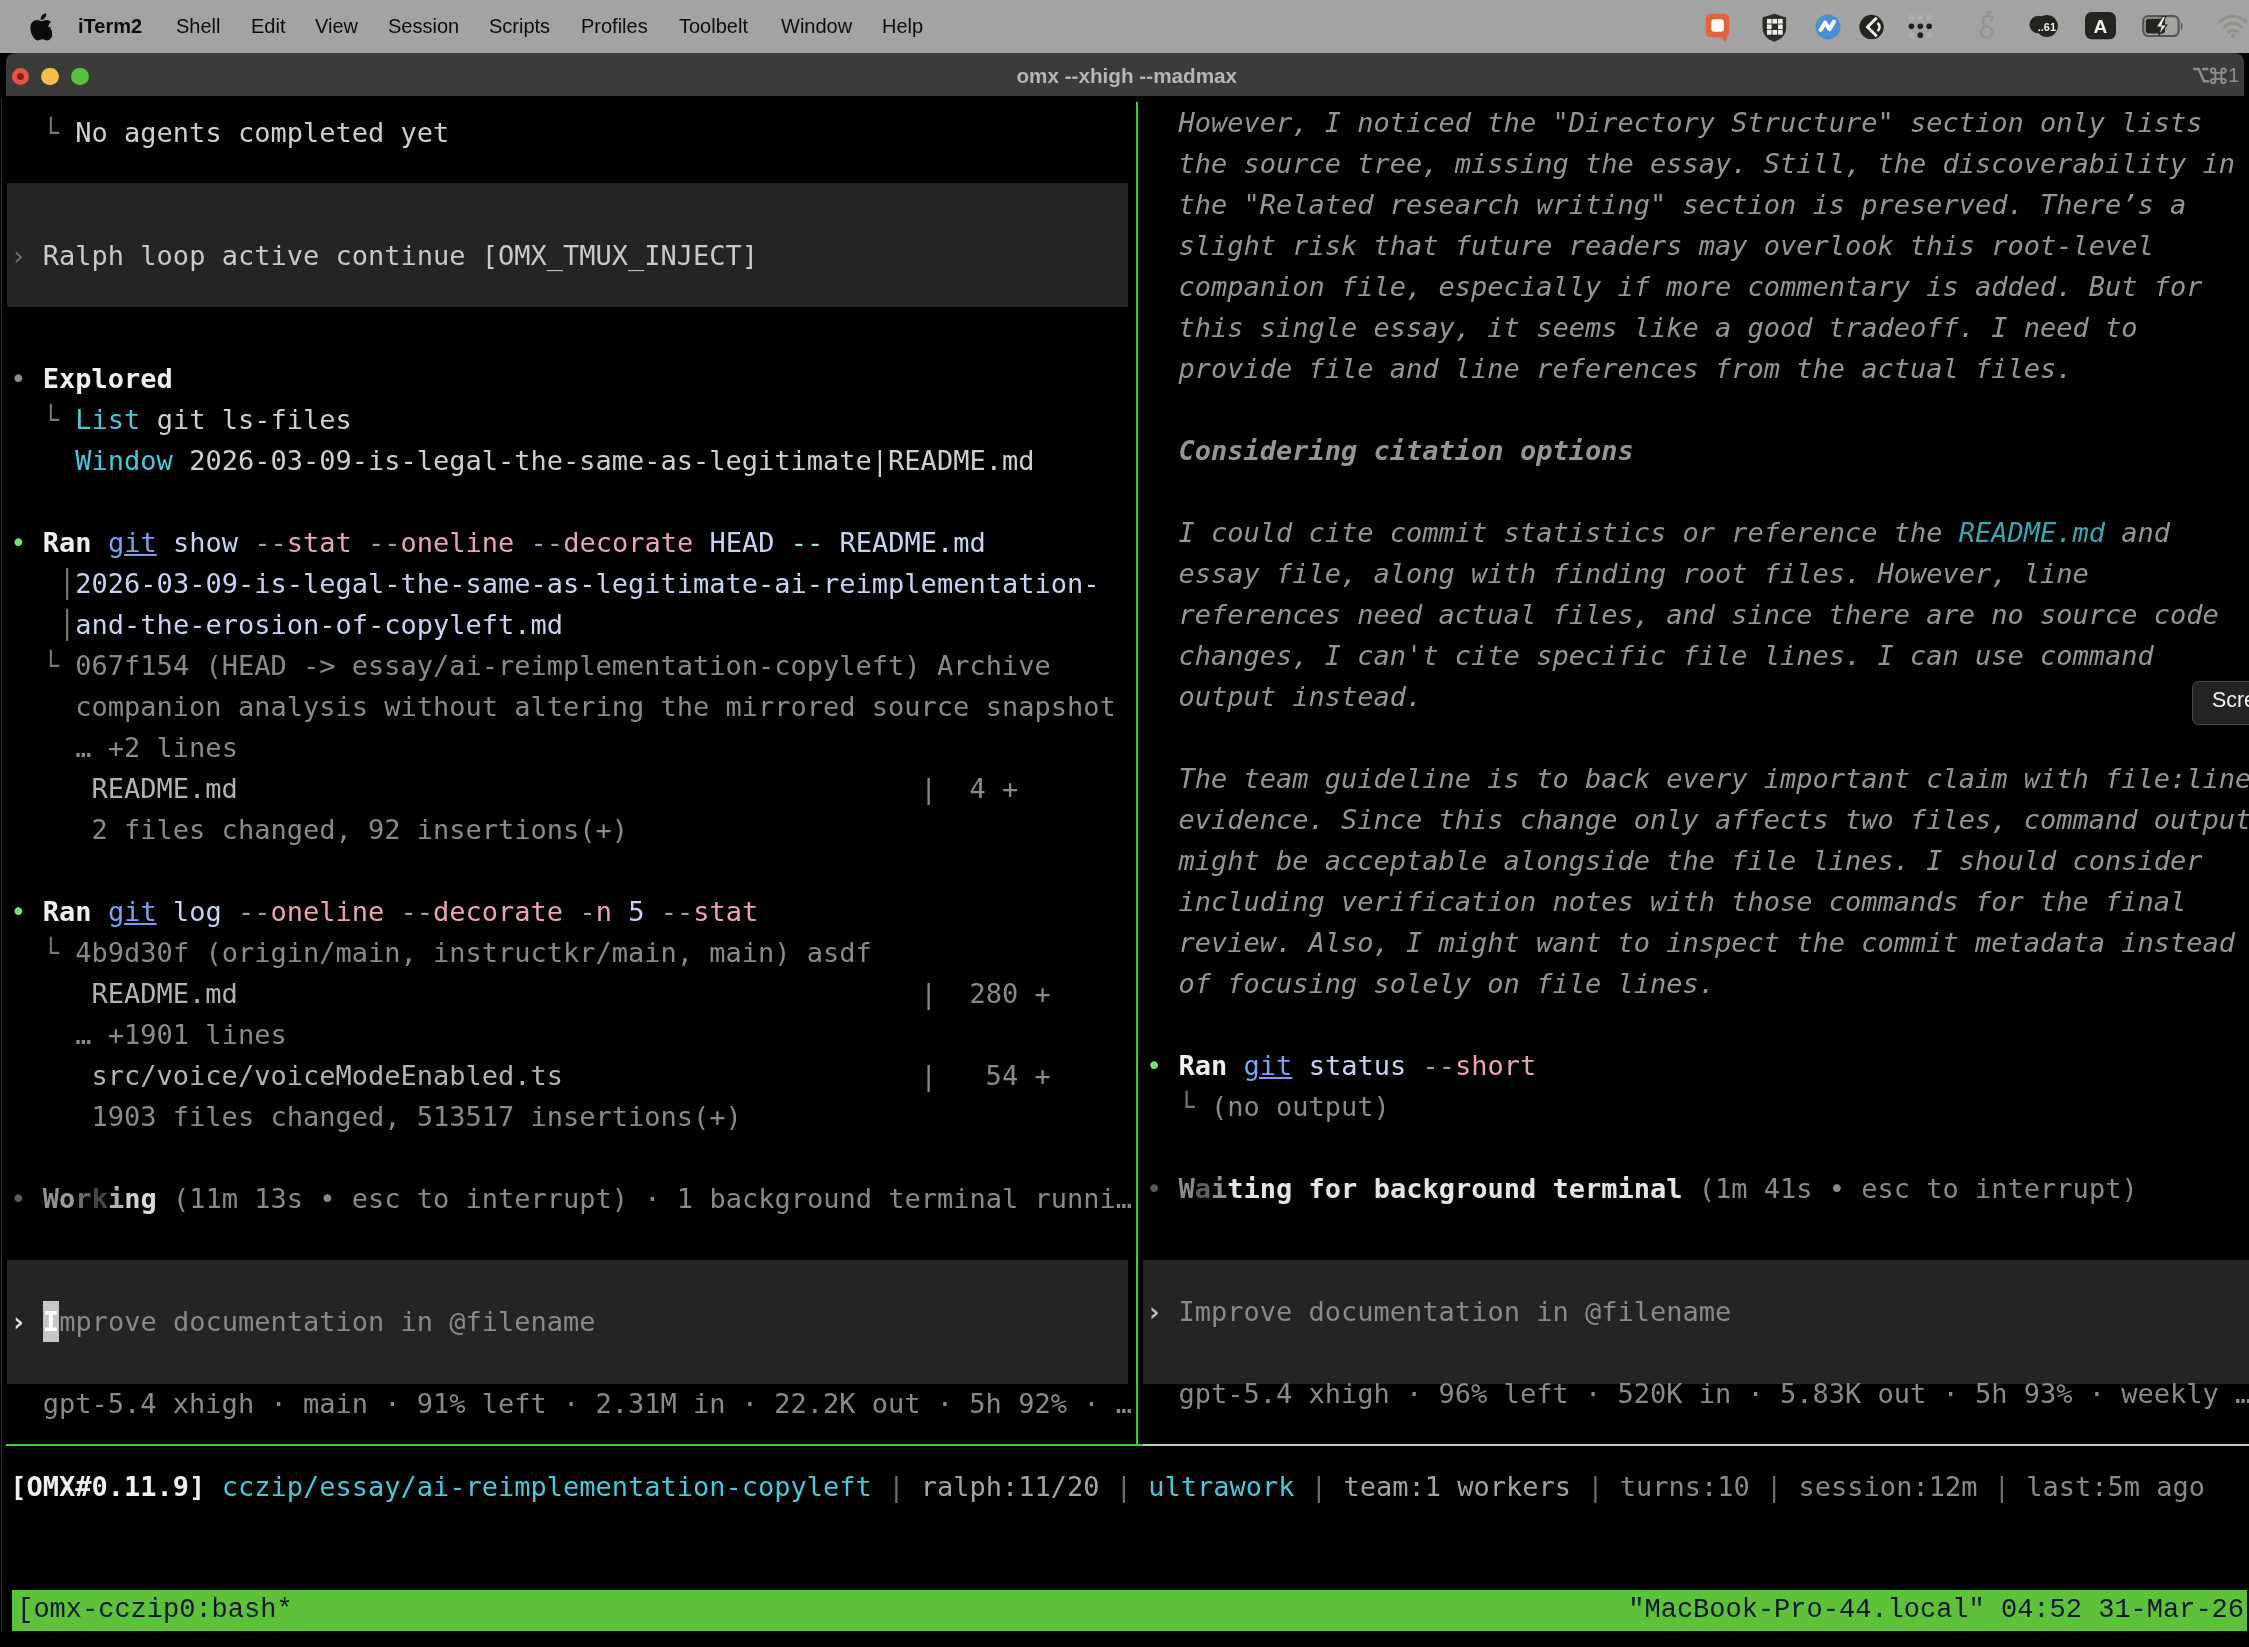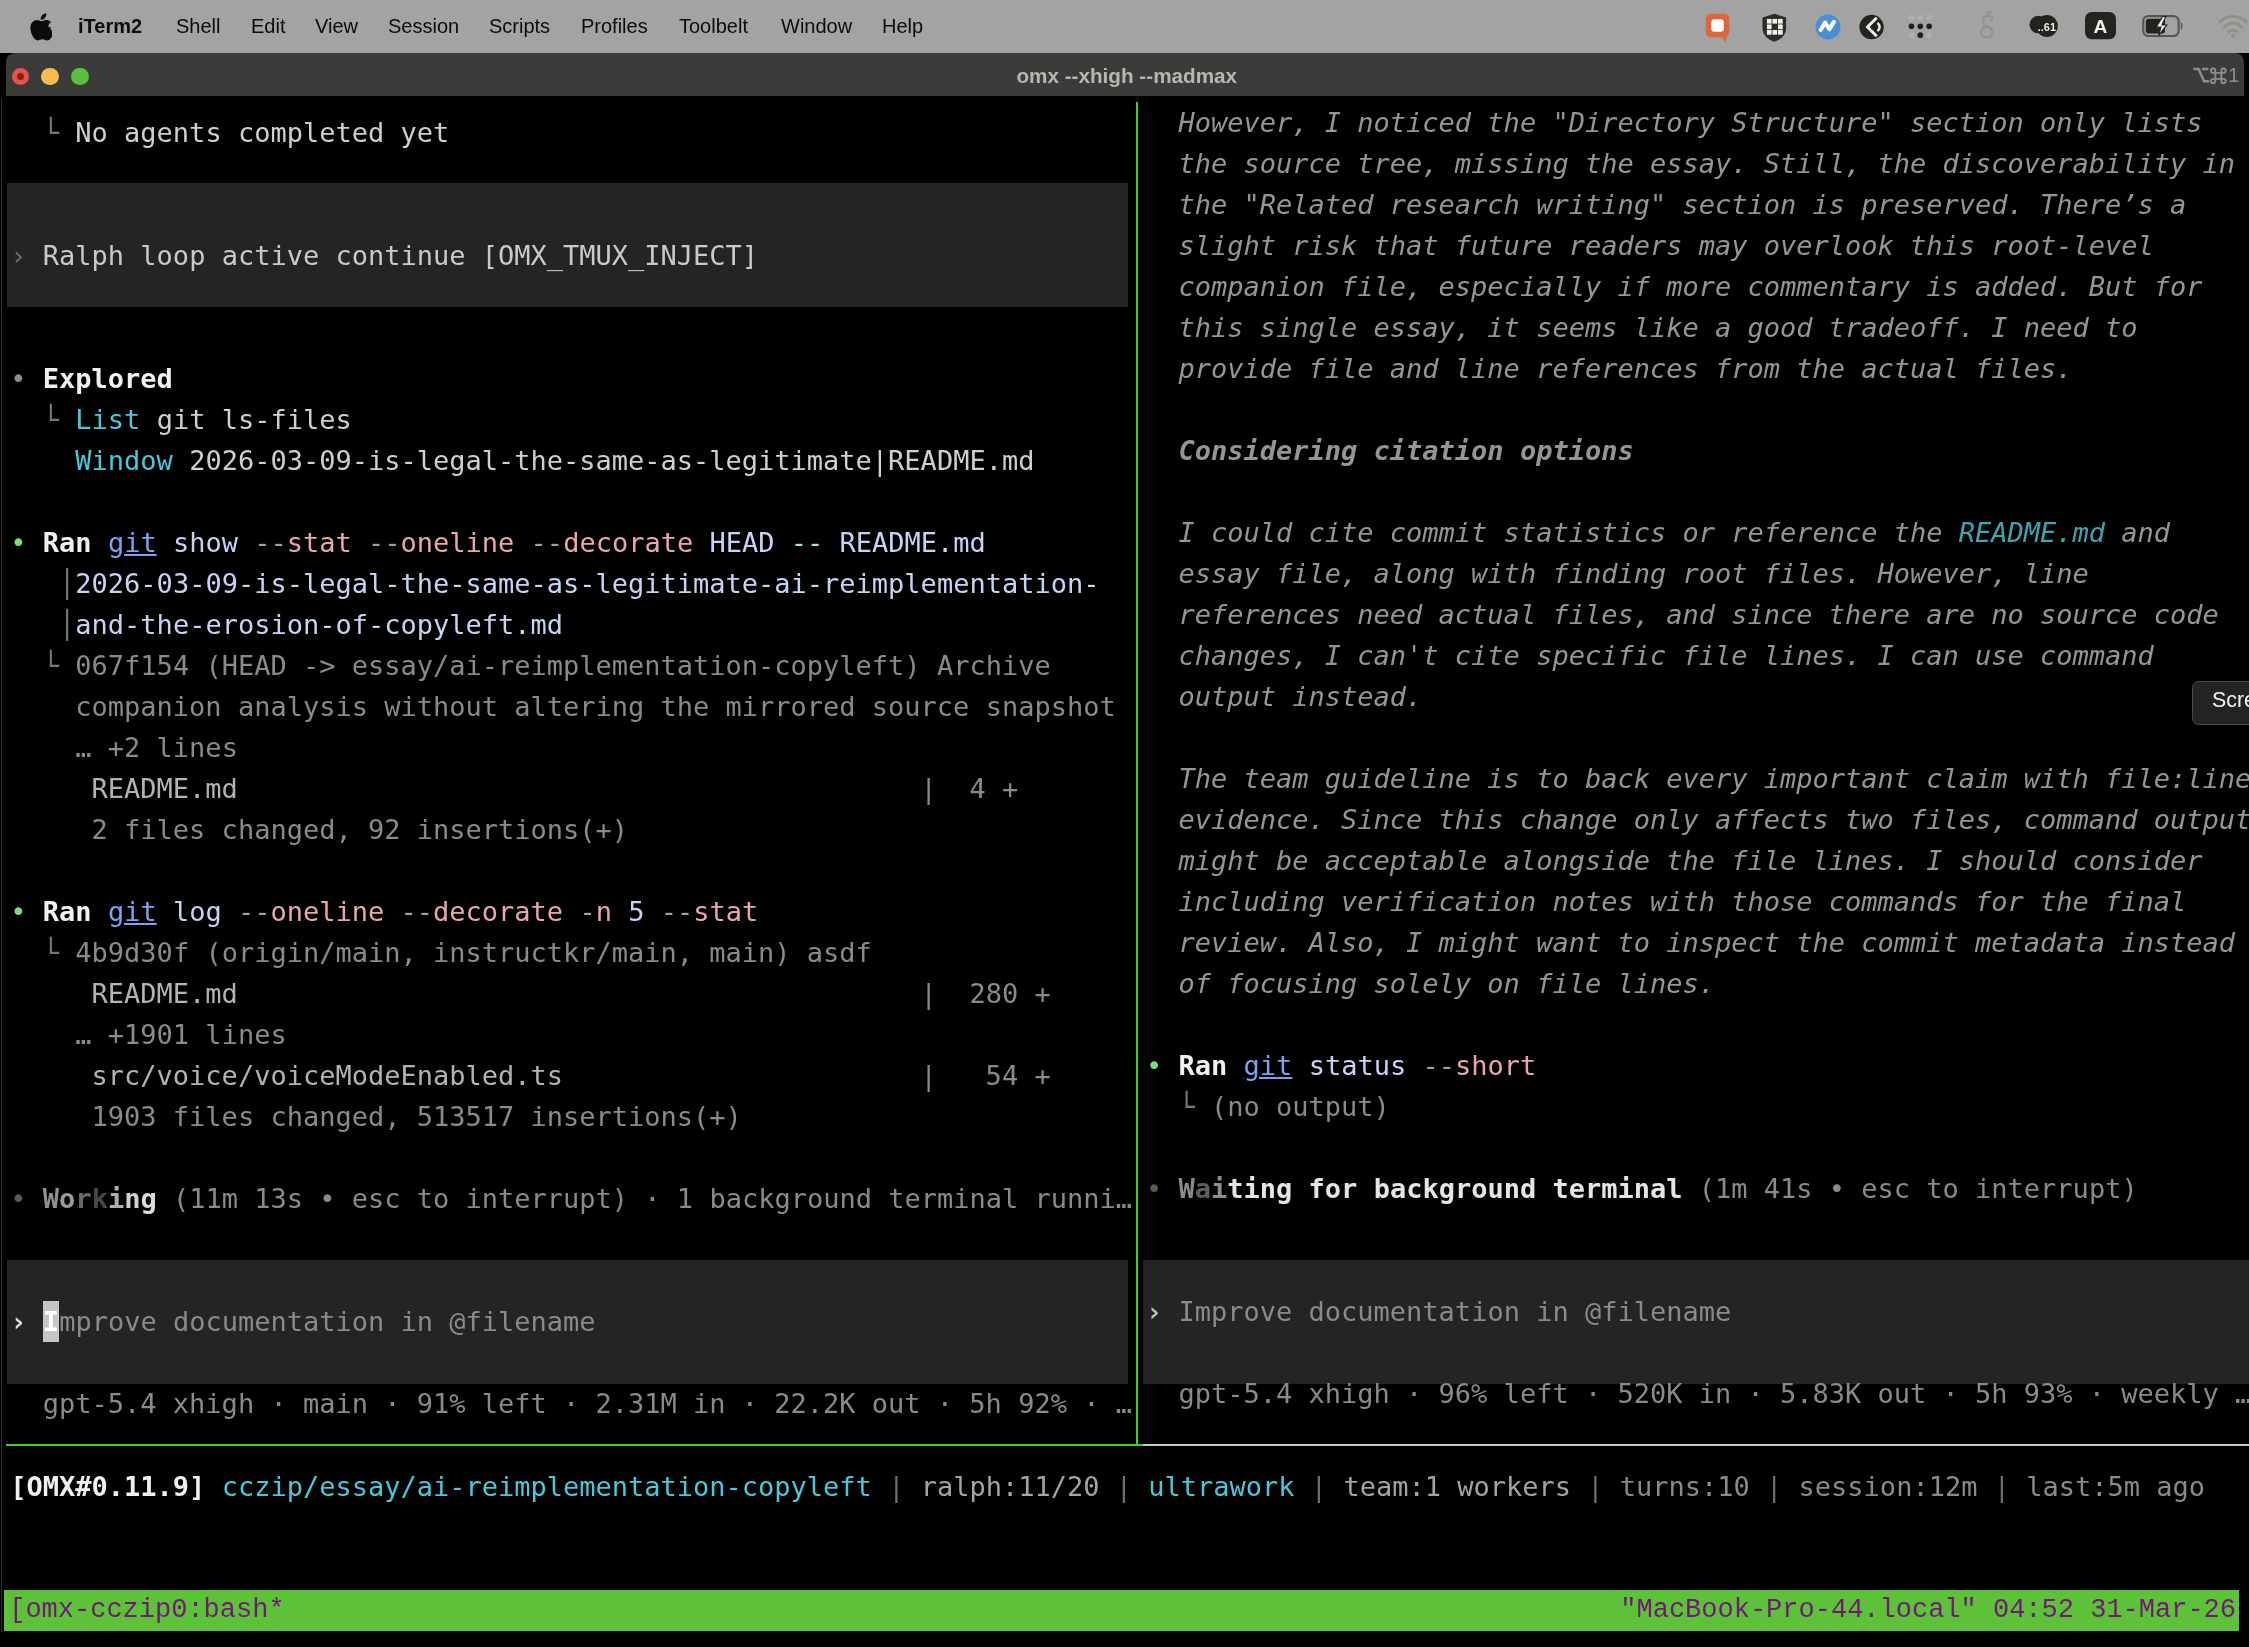--- a/index.html
+++ b/index.html
@@ -31,21 +31,21 @@
   .gb { color:#79dc7e; }        
   .dim { color:#5a5a5a; }
   .grn { color:#a3a3a3; }
   .it { font-style:italic; color:#959595; }
   .itl { font-style:italic; color:#3da4b0; }
   #divider { position:absolute; left:1136px; top:3.7px; width:1.5px; height:1343px; background:#41cd26; }
   #bdrL { position:absolute; left:5.9px; top:1346px; width:1138px; height:2.2px; background:#41cd26; }
   #bdrR { position:absolute; left:1143px; top:1346px; width:1107px; height:2.2px; background:#c9c9c9; }
   .cursor { display:inline-block; width:16.3px; height:41px; vertical-align:top; background:#c6c6c6; color:#ffffff; font-weight:bold; }
   
-  #tbar { position:absolute; left:4px; top:1492px; width:2235px; height:41px; background:#5dc23a; color:#701a75; font-size:27px; line-height:41px; white-space:pre; padding-left:5.2px; }
+  #tbar { position:absolute; left:12px; top:1492px; width:2235px; height:41px; background:#5dc23a; color:#0f172a; font-size:27px; line-height:41px; white-space:pre; padding-left:5.2px; }
   #tbarR { position:absolute; right:3px; top:0; }
   
   #scre { position:absolute; left:2192px; top:583px; width:81px; height:44px; line-height:41px; background:#232323; border:1.5px solid #4a4a4a; border-radius:6.6px; color:#f2f2f2; font-family:"Liberation Sans",sans-serif; font-size:21.4px; line-height:36px; padding-left:19px; }
 </style></head>
 <body>
 <div id="menubar">
   <svg style="position:absolute;left:30px;top:13.3px;" width="22" height="28" viewBox="0 0 21.1 25.6">
       <path fill="#0c0c0c" d="M17.6 13.3c0-2.2 1.1-3.9 2.7-4.9-1.7-1.9-4.3-2-5-2-1.9 0-3.5 1.2-4.5 1.2-1 0-2.4-1.1-4.1-1.1C3.6 6.5.4 9.1.4 14c0 3 .9 6.2 2.5 8.6 1.3 1.9 2.6 3.5 4.4 3.5 1.8 0 2.5-1.1 4.6-1.1 2.2 0 2.7 1.1 4.6 1.1 1.9 0 3.2-1.7 4.4-3.4.9-1.2 1.6-2.6 2.1-4.2-2-0.8-3.4-2.8-3.4-5.2zM14.2 4.5c.9-1.1 1.5-2.5 1.5-3.9 0-.2 0-.4-.1-.6-1.4.1-3 .9-3.9 2-.8.9-1.5 2.3-1.5 3.7 0 .2 0 .4.1.5.1 0 .2.1.4.1 1.2 0 2.7-.8 3.5-1.8z" transform="translate(0,-0.4)"></path>
     </svg>
   <span class="mi mb" style="left:78px;">iTerm2</span>

